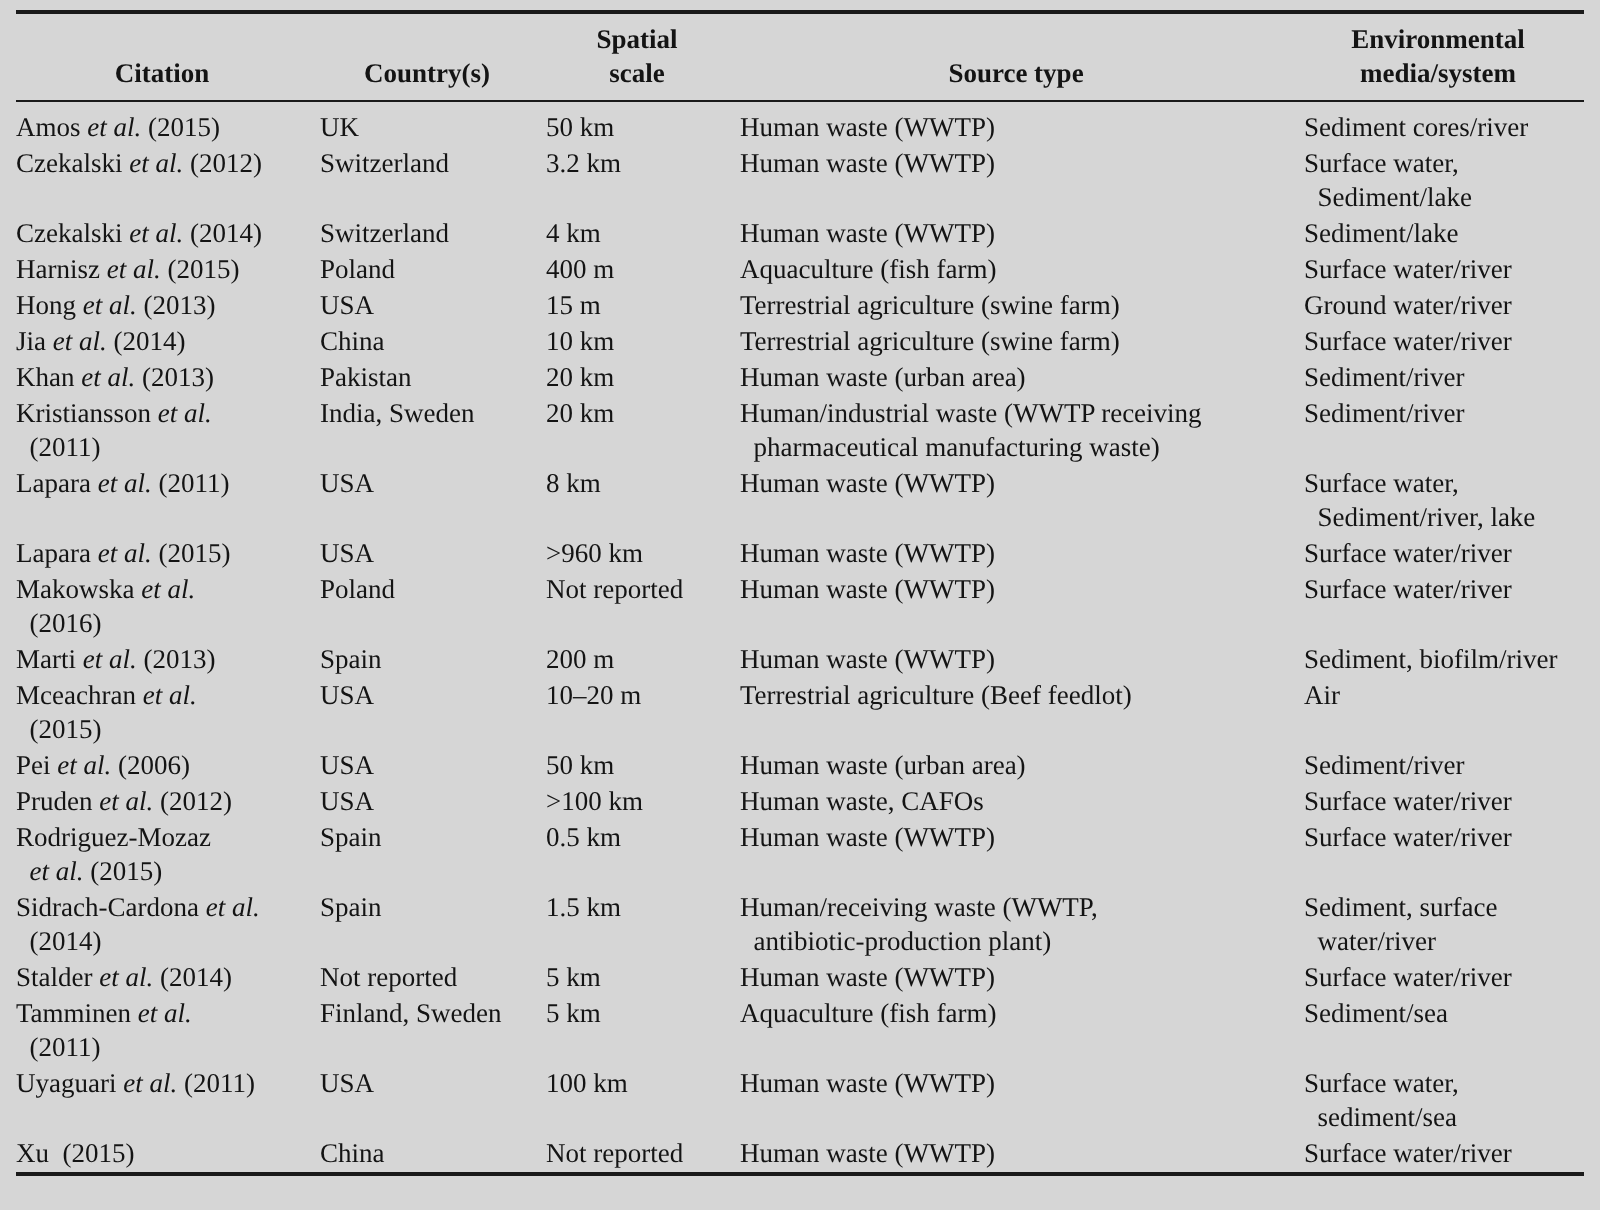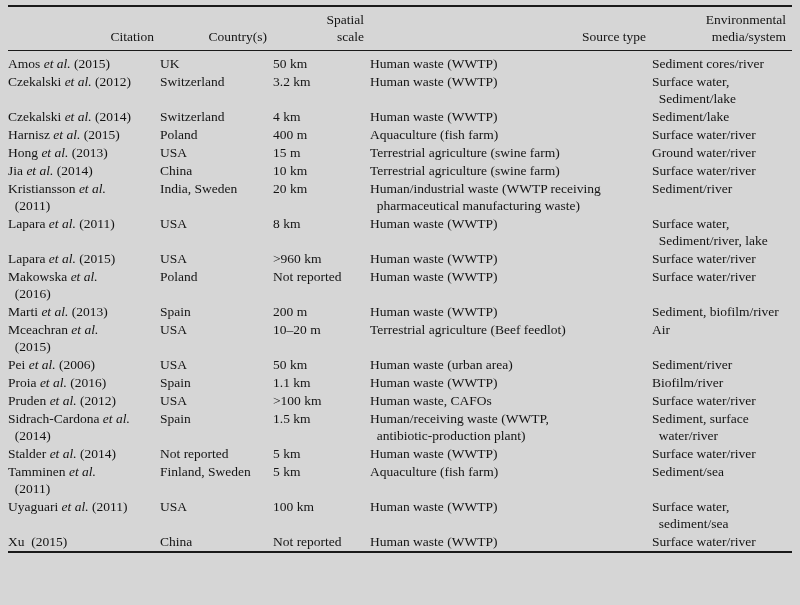--- a/index.html
+++ b/index.html
@@ -19,22 +19,22 @@
   table {
     width: 100%;
     border-collapse: collapse;
     table-layout: fixed;
     border-top: 2px solid #1a1a1a;
     border-bottom: 2px solid #1a1a1a;
     font-size: 13.5px;
     line-height: 1.26;
   }
   thead th {
-    text-align: right;
-    font-weight: normal;
+    text-align: center;
+    font-weight: bold;
     vertical-align: bottom;
     border-bottom: 1.5px solid #1a1a1a;
     padding: 4px 6px 5px 0;
     white-space: pre-line;
   }
   tbody td {
     vertical-align: top;
     padding: 0.5px 6px 0.5px 0;
     white-space: pre-wrap;
     overflow: hidden;
@@ -103,20 +103,27 @@
         <td>Ground water/river</td>
       </tr>
       <tr>
         <td>Jia <i>et al.</i> (2014)</td>
         <td>China</td>
         <td>10 km</td>
         <td>Terrestrial agriculture (swine farm)</td>
         <td>Surface water/river</td>
       </tr>
       <tr>
+        <td>Khan <i>et al.</i> (2013)</td>
+        <td>Pakistan</td>
+        <td>20 km</td>
+        <td>Human waste (urban area)</td>
+        <td>Sediment/river</td>
+      </tr>
+      <tr>
         <td>Kristiansson <i>et al.</i>
   (2011)</td>
         <td>India, Sweden</td>
         <td>20 km</td>
         <td>Human/industrial waste (WWTP receiving
   pharmaceutical manufacturing waste)</td>
         <td>Sediment/river</td>
       </tr>
       <tr>
         <td>Lapara <i>et al.</i> (2011)</td>
@@ -157,31 +164,32 @@
         <td>Air</td>
       </tr>
       <tr>
         <td>Pei <i>et al.</i> (2006)</td>
         <td>USA</td>
         <td>50 km</td>
         <td>Human waste (urban area)</td>
         <td>Sediment/river</td>
       </tr>
       <tr>
-        <td>Proia <i>et al.</i> (2016)</td>
-        <td>Spain</td>
-        <td>1.1 km</td>
-        <td>Human waste (WWTP)</td>
-        <td>Biofilm/river</td>
-      </tr>
-      <tr>
         <td>Pruden <i>et al.</i> (2012)</td>
         <td>USA</td>
         <td>&gt;100 km</td>
         <td>Human waste, CAFOs</td>
+        <td>Surface water/river</td>
+      </tr>
+      <tr>
+        <td>Rodriguez-Mozaz
+  <i>et al.</i> (2015)</td>
+        <td>Spain</td>
+        <td>0.5 km</td>
+        <td>Human waste (WWTP)</td>
         <td>Surface water/river</td>
       </tr>
       <tr>
         <td>Sidrach-Cardona <i>et al.</i>
   (2014)</td>
         <td>Spain</td>
         <td>1.5 km</td>
         <td>Human/receiving waste (WWTP,
   antibiotic-production plant)</td>
         <td>Sediment, surface

